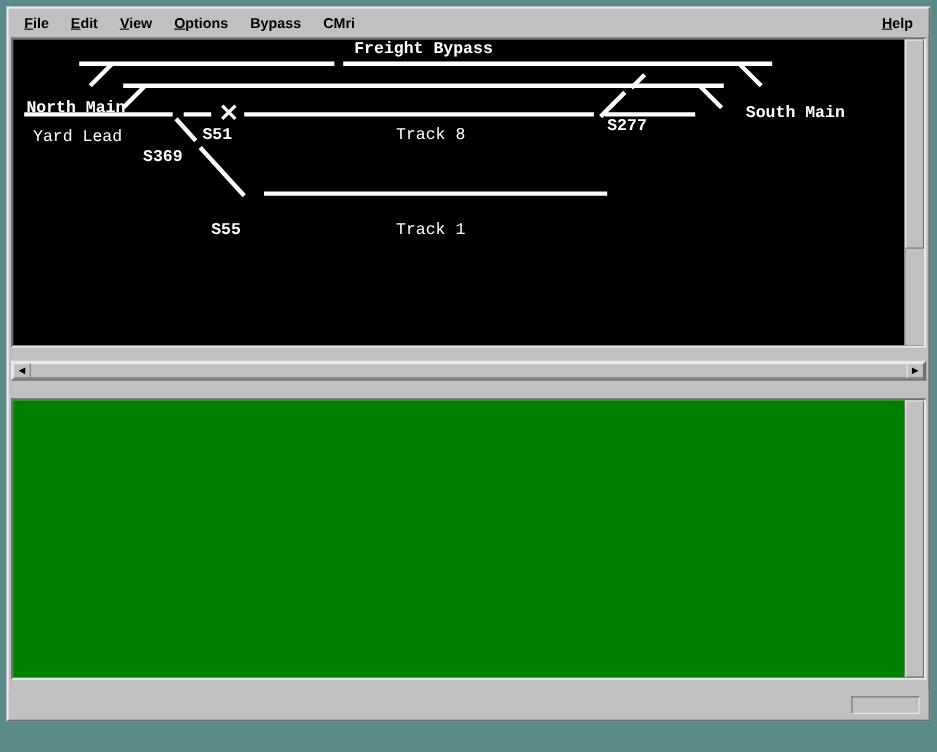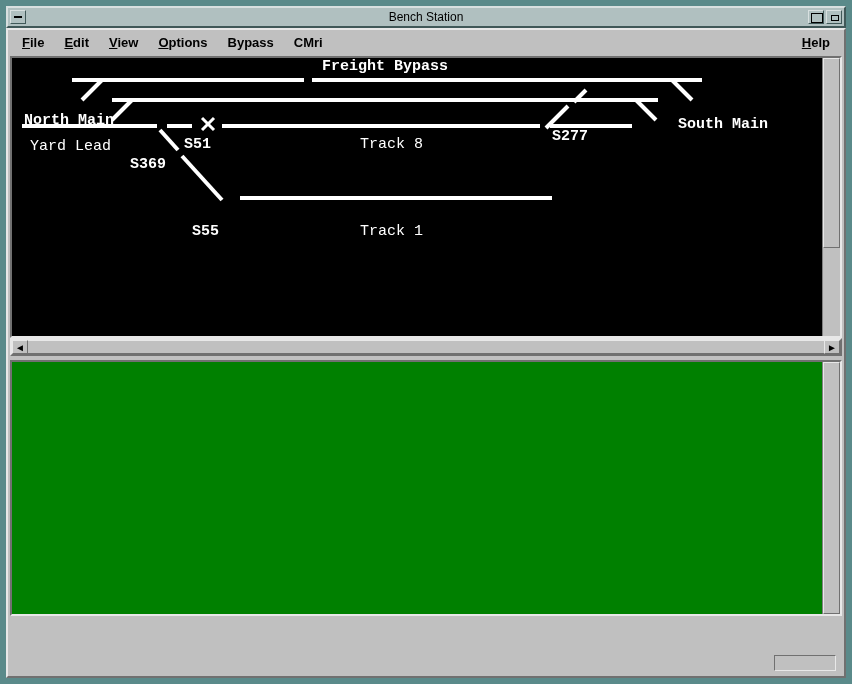--- a/index.html
+++ b/index.html
@@ -65,21 +65,21 @@
     cursor: default;
   }
   .menubar .menu-item .ul { text-decoration: underline; }
   .menubar .spacer { flex: 1; }
 
   .content-area {
     flex: 1;
     display: flex;
     flex-direction: column;
     padding: 2px;
-    gap: 0;
+    gap: 12px;
   }
   .panel-wrap {
     position: relative;
     border-top: 2px solid #707070;
     border-left: 2px solid #707070;
     border-right: 2px solid #e8e8e8;
     border-bottom: 2px solid #e8e8e8;
   }
   .black-panel {
     background: #000;
@@ -162,26 +162,20 @@
     font-size: 15px;
     font-weight: bold;
     white-space: nowrap;
   }
   .tlabel.underline { text-decoration: underline; }
 </style>
 </head>
 <body>
 
 <div class="outer-frame">
-  <div class="titlebar">
-    <div class="win-btn left"></div>
-    <span>Bench Station</span>
-    <div class="win-btn right1"></div>
-    <div class="win-btn right2"></div>
-  </div>
 
   <div class="window-body">
     <div class="menubar">
       <div class="menu-item"><span class="ul">F</span><span></span><span>ile</span></div>
       <div class="menu-item"><span class="ul">E</span><span>dit</span></div>
       <div class="menu-item"><span class="ul">V</span><span>iew</span></div>
       <div class="menu-item"><span class="ul">O</span><span>ptions</span></div>
       <div class="menu-item"><span>Bypass</span></div>
       <div class="menu-item"><span>CMri</span></div>
       <div class="spacer"></div>

